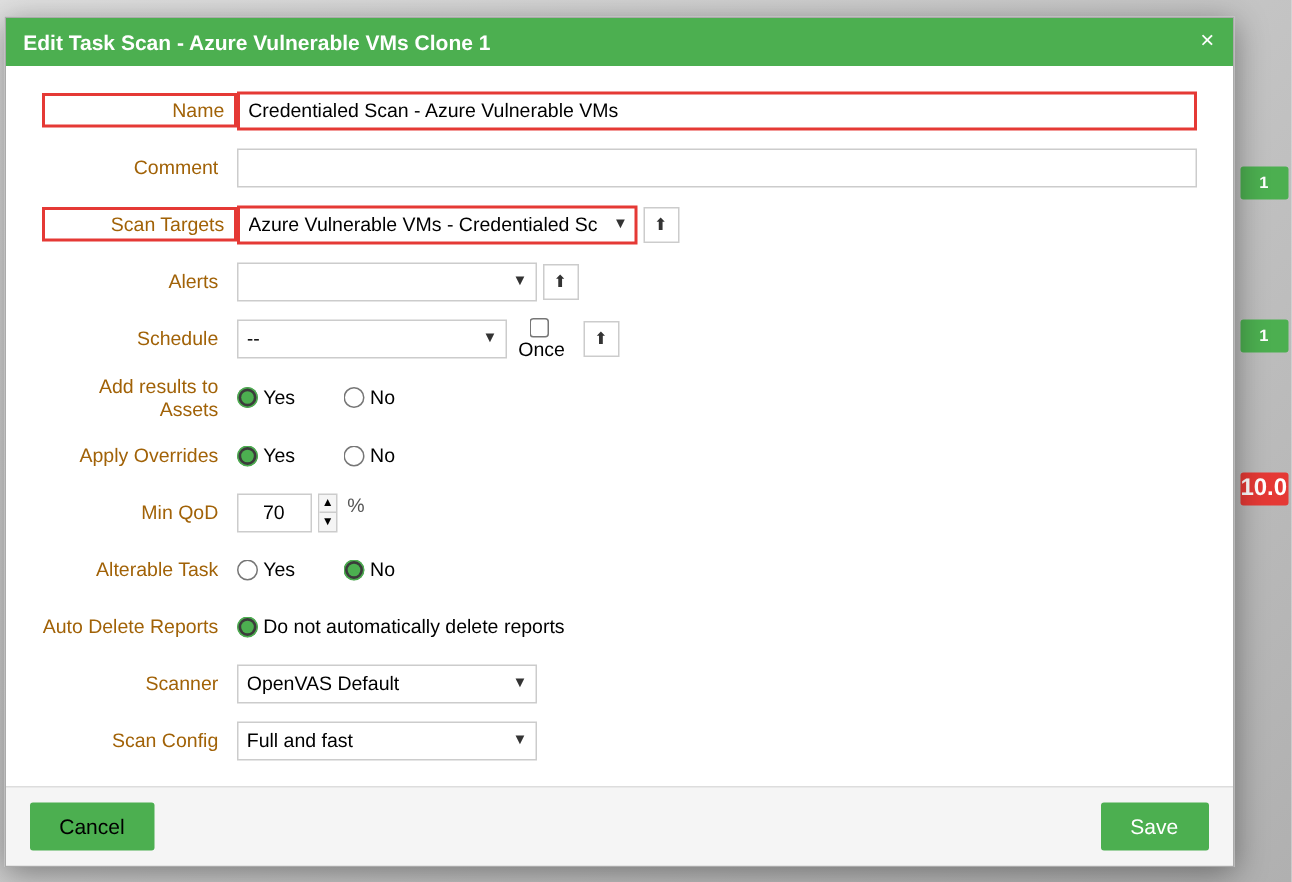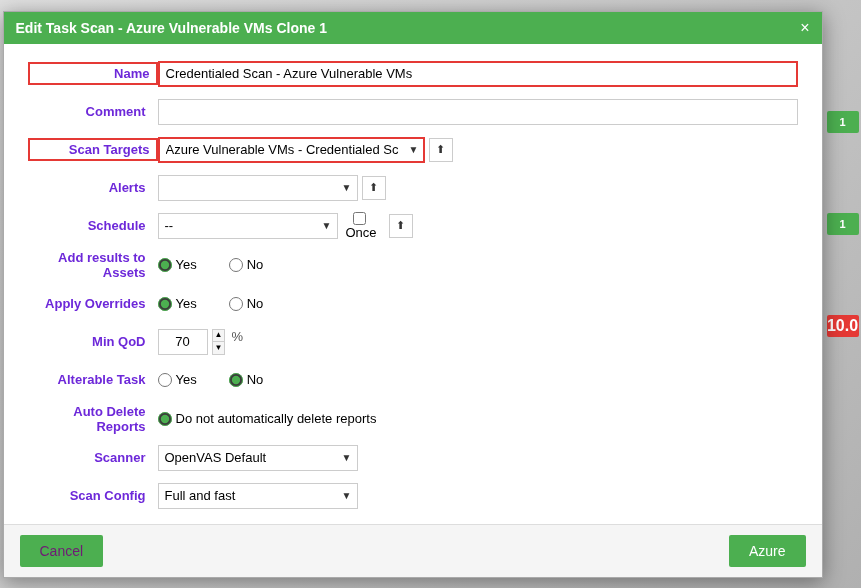--- a/index.html
+++ b/index.html
@@ -61,22 +61,22 @@
       display: flex;
       align-items: center;
       margin-bottom: 10px;
       min-height: 28px;
     }
 
     .form-label {
       width: 130px;
       text-align: right;
       padding-right: 12px;
-      color: #6d28d9;
-      font-weight: bold;
+      color: #a16207;
+      font-weight: normal;
       flex-shrink: 0;
     }
 
     .form-control {
       flex: 1;
       height: 26px;
       border: 1px solid #ccc;
       padding: 2px 6px;
       font-size: 13px;
       outline: none;
@@ -223,21 +223,21 @@
     .modal-footer {
       padding: 10px 16px;
       display: flex;
       justify-content: space-between;
       background: #f5f5f5;
       border-top: 1px solid #ddd;
     }
 
     .btn-cancel {
       background: #4caf50;
-      color: #701a75;
+      color: #000000;
       border: none;
       padding: 8px 20px;
       font-size: 14px;
       cursor: pointer;
       border-radius: 2px;
     }
 
     .btn-save {
       background: #4caf50;
       color: #fff;
@@ -427,21 +427,21 @@
             <option>Full and fast</option>
           </select>
           <span class="select-arrow">▼</span>
         </div>
       </div>
 
     </div>
 
     <div class="modal-footer">
       <button class="btn-cancel">Cancel</button>
-      <button class="btn-save">Azure</button>
+      <button class="btn-save">Save</button>
     </div>
   </div>
 
   <div style="display:flex; flex-direction:column; margin-left:4px; gap:80px; margin-top:100px;">
     <div class="indicator-badge badge-green">1</div>
     <div class="indicator-badge badge-green">1</div>
     <div class="indicator-badge badge-red" style="width:32px; font-size:16px;">10.0</div>
   </div>
 </div>
 

